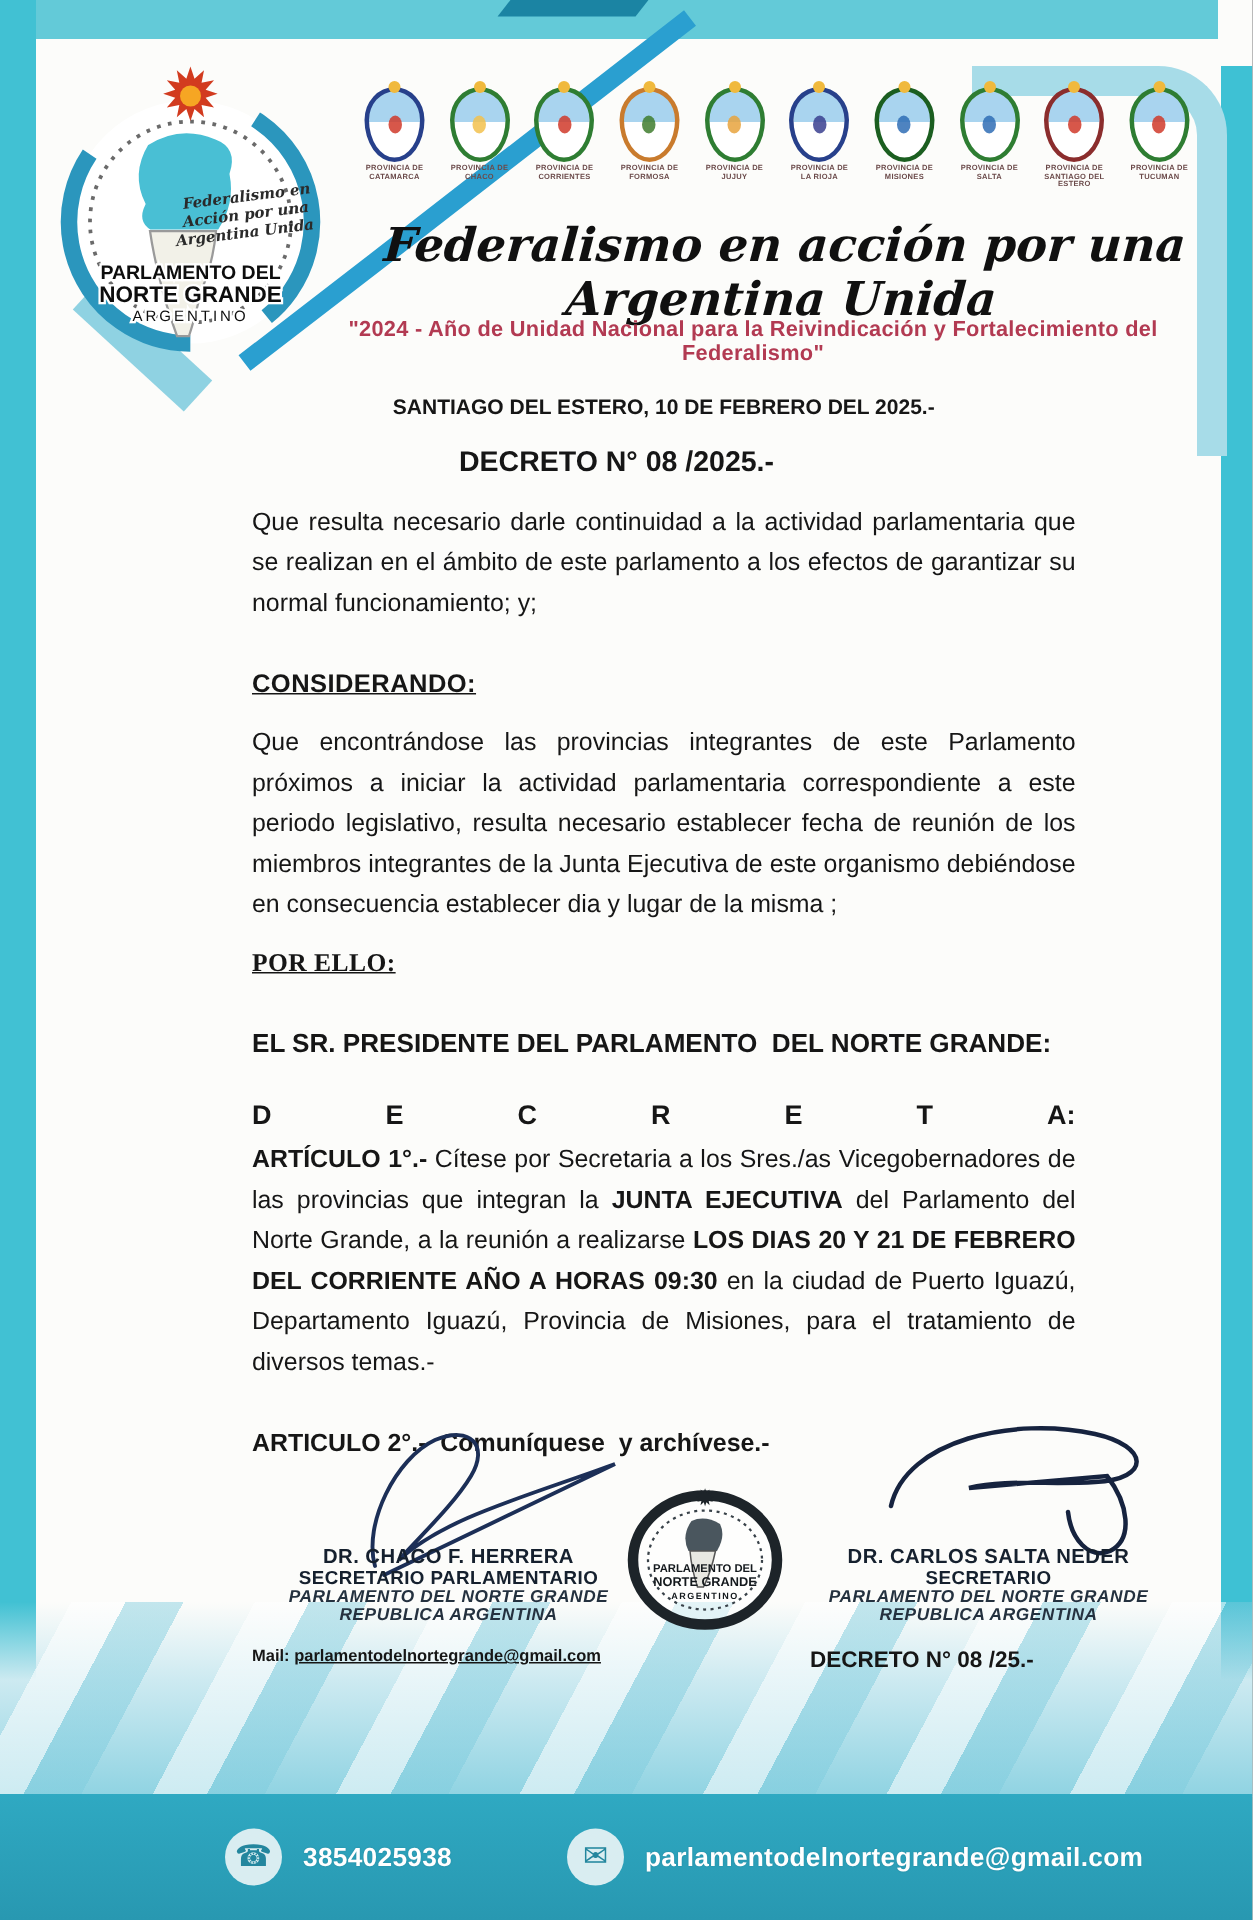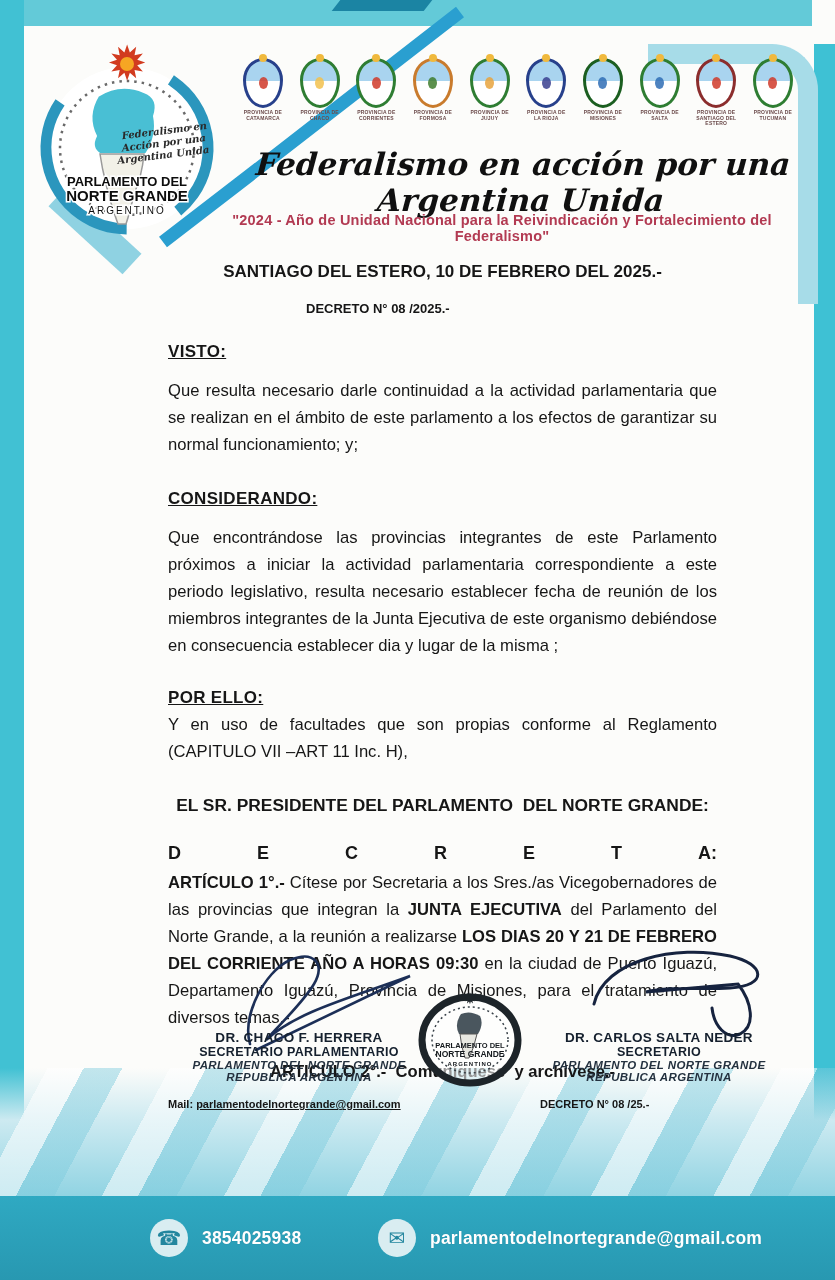--- a/index.html
+++ b/index.html
@@ -42,47 +42,47 @@
     font-size:31px;color:#101010;transform:skewX(-4deg);
   }
   .quote{
     position:absolute;left:188px;top:212px;width:628px;z-index:2;text-align:center;
     font-size:14.5px;font-weight:bold;color:#b23a52;letter-spacing:.2px;
   }
   
   .doc{position:absolute;left:168px;top:258px;width:549px;z-index:2;
        font-size:16.6px;line-height:27px;}
   .t-center{text-align:center;}
-  .date-line{font-weight:bold;font-size:17px;}
-  .decree-line{font-weight:bold;font-size:13px;margin:10px 0 0 138px;}
+  .date-line{font-weight:bold;font-size:14px;}
+  .decree-line{font-weight:bold;font-size:19px;margin:10px 0 0 138px;}
   .heading{font-weight:bold;text-decoration:underline;font-size:17px;letter-spacing:.3px;}
   .h-visto{margin-top:16px;}
   .para{text-align:justify;margin-top:12px;}
   .h-considerando{margin-top:27px;}
-  .h-porello{margin-top:25px;}
-  .pre{white-space:pre-wrap;text-align:center;}
+  .h-porello{margin-top:12px;font-family:Liberation Serif, serif;}
+  .pre{white-space:pre-wrap;}
   .president-line{font-weight:bold;font-size:17.4px;margin-top:27px;}
   .decreta-row{display:flex;justify-content:space-between;font-weight:bold;font-size:18px;margin-top:21px;}
   .rt-b{font-weight:bold;}
   .rt-u{}
   .art2{font-weight:bold;margin-top:27px;}
   
   .sig-svg{position:absolute;z-index:2;}
   .sig-left-svg{left:222px;top:946px;}
   .sig-right-svg{left:580px;top:942px;}
   .sig-block{position:absolute;z-index:2;text-align:center;color:#15202e;}
   .sig-block .name{font-weight:bold;font-size:13.5px;letter-spacing:.3px;}
   .sig-block .role{font-weight:bold;font-size:12.5px;letter-spacing:.3px;}
   .sig-block .org,.sig-block .country{font-weight:600;font-size:11.5px;letter-spacing:.4px;color:#24313f;font-style:italic;}
   .sig-block-left{left:168px;top:1030px;width:262px;}
   .sig-block-right{left:528px;top:1030px;width:262px;}
   .seal{position:absolute;left:414px;top:986px;z-index:2;}
   .mail-row{position:absolute;left:168px;top:1098px;z-index:2;font-size:11px;font-weight:bold;}
   .mail-row .mail-value{text-decoration:underline;}
-  .decree-ref{position:absolute;left:540px;top:1098px;z-index:2;font-size:11px;font-weight:bold;text-align:center;}
+  .decree-ref{position:absolute;left:540px;top:1098px;z-index:2;font-size:15px;font-weight:bold;text-align:center;}
   
   .chevron-band{
     position:absolute;left:0;top:1068px;width:835px;height:130px;z-index:1;
     background:
       repeating-linear-gradient(118deg,
         rgba(255,255,255,0) 0 42px,
         rgba(255,255,255,.55) 42px 74px,
         rgba(124,203,221,.45) 74px 108px),
       linear-gradient(180deg,rgba(234,247,250,0) 0,#cdeaf1 40%,#8fd3e2 100%);
   }
@@ -251,28 +251,26 @@
       </div>
     </div>
 
   <div class="motto">Federalismo en acción por una Argentina Unida</div>
   <div class="quote">"2024 - Año de Unidad Nacional para la Reivindicación y Fortalecimiento del Federalismo"</div>
 
   <div class="doc">
     <div class="date-line t-center">SANTIAGO DEL ESTERO, 10 DE FEBRERO DEL 2025.-</div>
     <div class="decree-line">DECRETO N° 08 /2025.-</div>
 
-    <div class="heading h-visto">VISTO:</div>
     <div class="para">Que resulta necesario darle continuidad a la actividad parlamentaria que se realizan en el ámbito de este parlamento a los efectos de garantizar su normal funcionamiento; y;</div>
 
     <div class="heading h-considerando">CONSIDERANDO:</div>
     <div class="para">Que encontrándose las provincias integrantes de este Parlamento próximos a iniciar la actividad parlamentaria correspondiente a este periodo legislativo, resulta necesario establecer fecha de reunión de los miembros integrantes de la Junta Ejecutiva de este organismo debiéndose en consecuencia establecer dia y lugar de la misma ;</div>
 
     <div class="heading h-porello">POR ELLO:</div>
-    <div class="para" style="margin-top:0">Y en uso de facultades que son propias conforme al Reglamento (CAPITULO VII –ART 11 Inc. H),</div>
 
     <div class="president-line pre">EL SR. PRESIDENTE DEL PARLAMENTO  DEL NORTE GRANDE:</div>
 
     <div class="decreta-row">
       <span>D</span>
       <span>E</span>
       <span>C</span>
       <span>R</span>
       <span>E</span>
       <span>T</span>

